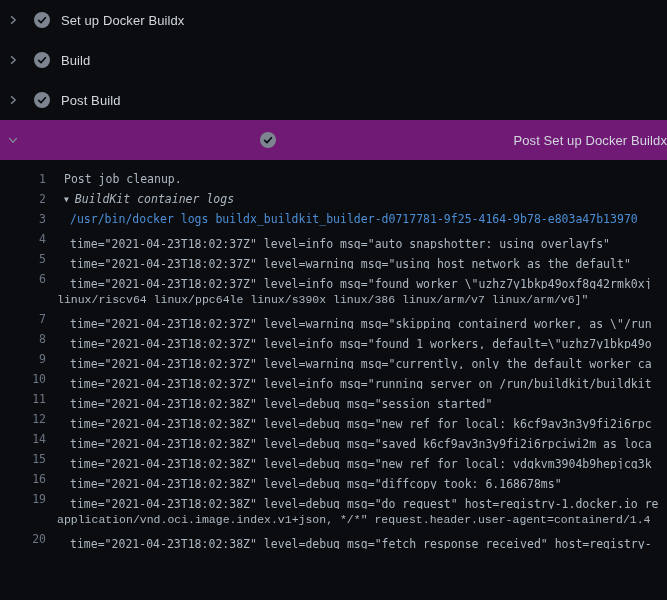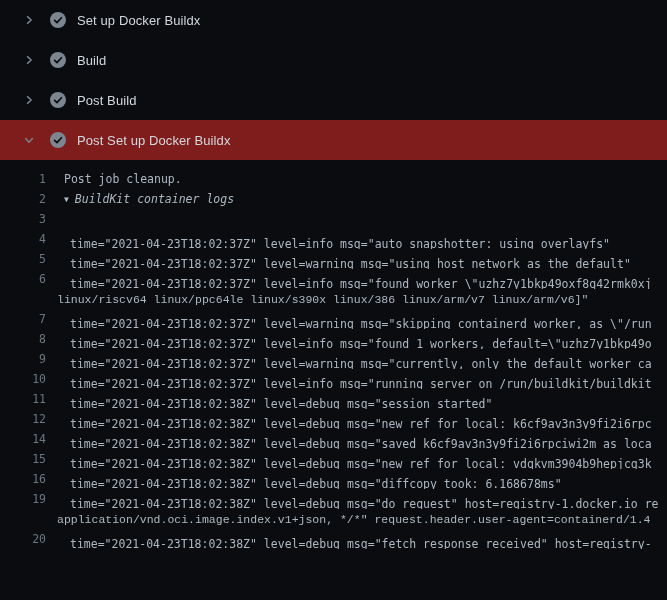--- a/index.html
+++ b/index.html
@@ -9,25 +9,25 @@
     overflow: hidden;
     background: #0a0c10;
     font-family: "Liberation Sans", sans-serif;
   }
 
   
   .section {
     height: 40px;
     display: flex;
     align-items: center;
-    padding-left: 22px;
+    padding-left: 6px;
     cursor: pointer;
     box-sizing: border-box;
   }
-  .section.expanded { background: #7f1d1d; }
+  .section.expanded { background: #701a75; justify-content: space-between; }
   .chev {
     width: 14px; height: 14px;
     display: inline-flex; align-items: center; justify-content: center;
     flex: none;
   }
   .chk {
     width: 16px; height: 16px;
     margin-left: 14px;
     display: inline-flex; align-items: center; justify-content: center;
     flex: none;
@@ -128,21 +128,21 @@
           <circle cx="8" cy="8" r="8" fill="#7d8590"></circle>
           <path d="M4.6 8.4 L7 10.6 L11.4 5.7" stroke="#0a0c10" stroke-width="1.7" fill="none" stroke-linecap="round" stroke-linejoin="round"></path>
         </svg>
       </span>
       <span class="lbl">Post Set up Docker Buildx</span>
     </div>
   </div>
 <div class="log">
     <div class="row"><span class="ln">1</span><span class="tx plain">Post job cleanup.</span></div>
     <div class="row"><span class="ln">2</span><span class="tx group"><span class="marker">▼</span><span>BuildKit container logs</span></span></div>
-    <div class="row"><span class="ln">3</span></div>
+    <div class="row"><span class="ln">3</span><span class="tx command">/usr/bin/docker logs buildx_buildkit_builder-d0717781-9f25-4164-9b78-e803a47b13970</span></div>
     <div class="row"><span class="ln">4</span><span class="tx log">time="2021-04-23T18:02:37Z" level=info msg="auto snapshotter: using overlayfs"</span></div>
     <div class="row"><span class="ln">5</span><span class="tx log">time="2021-04-23T18:02:37Z" level=warning msg="using host network as the default"</span></div>
     <div class="row"><span class="ln">6</span><span class="tx log">time="2021-04-23T18:02:37Z" level=info msg="found worker \"uzhz7y1bkp49oxf8q42rmk0xj</span></div>
     <div class="row"><span class="tx wrap">linux/riscv64 linux/ppc64le linux/s390x linux/386 linux/arm/v7 linux/arm/v6]"</span></div>
     <div class="row"><span class="ln">7</span><span class="tx log">time="2021-04-23T18:02:37Z" level=warning msg="skipping containerd worker, as \"/run</span></div>
     <div class="row"><span class="ln">8</span><span class="tx log">time="2021-04-23T18:02:37Z" level=info msg="found 1 workers, default=\"uzhz7y1bkp49o</span></div>
     <div class="row"><span class="ln">9</span><span class="tx log">time="2021-04-23T18:02:37Z" level=warning msg="currently, only the default worker ca</span></div>
     <div class="row"><span class="ln">10</span><span class="tx log">time="2021-04-23T18:02:37Z" level=info msg="running server on /run/buildkit/buildkit</span></div>
     <div class="row"><span class="ln">11</span><span class="tx log">time="2021-04-23T18:02:38Z" level=debug msg="session started"</span></div>
     <div class="row"><span class="ln">12</span><span class="tx log">time="2021-04-23T18:02:38Z" level=debug msg="new ref for local: k6cf9av3n3y9fi2i6rpc</span></div>

